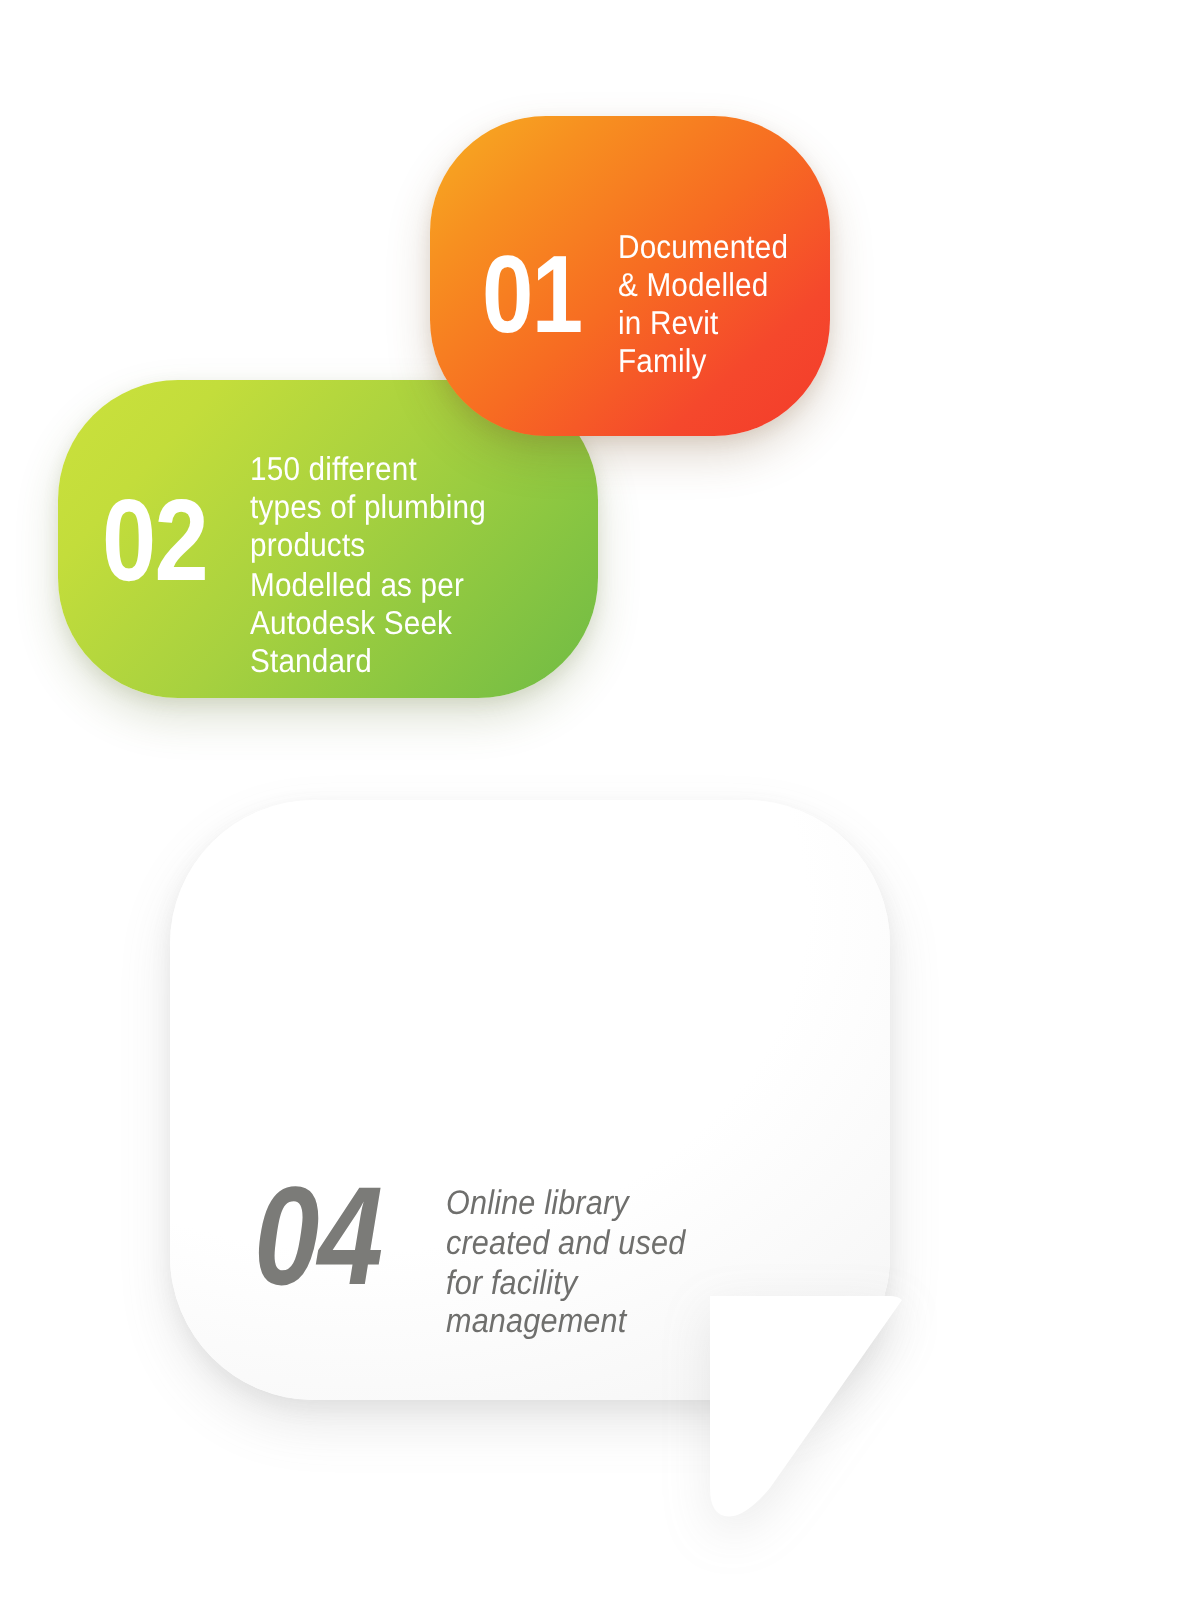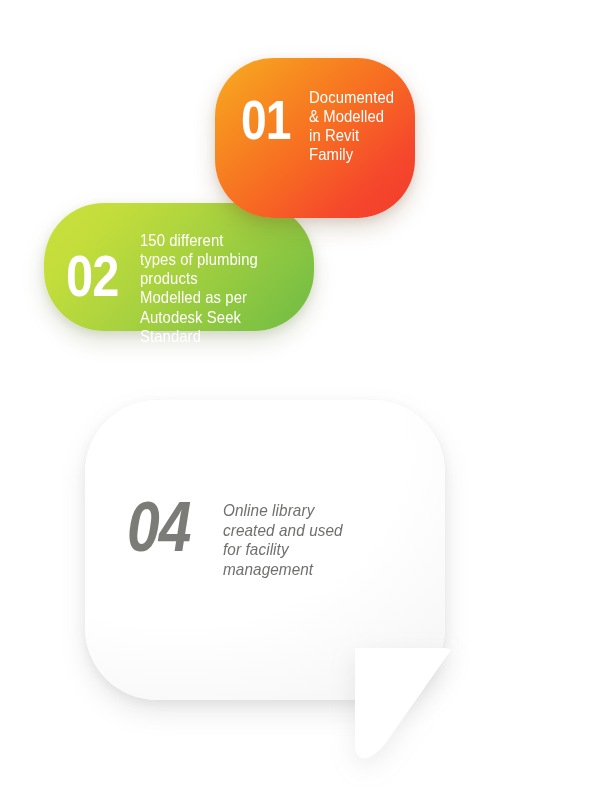--- a/index.html
+++ b/index.html
@@ -19,20 +19,21 @@
     height: 812px;
     overflow: hidden;
     background: #ffffff;
   }
 
   
   .card {
     position: absolute;
     box-sizing: border-box;
     display: flex;
+    align-items: center;
   }
 
   .card .shape {
     position: absolute;
     inset: 0;
     border-radius: 62px;
     z-index: 0;
   }
 
   .card .inner {
@@ -86,26 +87,25 @@
   }
   #card-01 .desc {
     font-size: 16.5px;
     color: #ffffff;
     margin-left: 6px;
     width: 130px;
   }
 
   
   #card-02 {
-    left: 44px;
+    left: 29px;
     top: 190px;
     width: 270px;
-    height: 128px;
+    height: 159px;
     z-index: 30;
-    margin-top: 13px;
   }
   #card-02 .shape {
     background: linear-gradient(132deg, #CBE13C 0%, #C3DD3B 20%, #A7D13F 50%, #8CC741 74%, #6FBB45 100%);
     border-radius: 60px;
     box-shadow: 0 10px 22px rgba(90,110,40,0.20), 0 3px 8px rgba(90,110,40,0.12);
   }
   #card-02 .inner {
     padding: 28px 16px 0 22px;
   }
   #card-02 .num {

